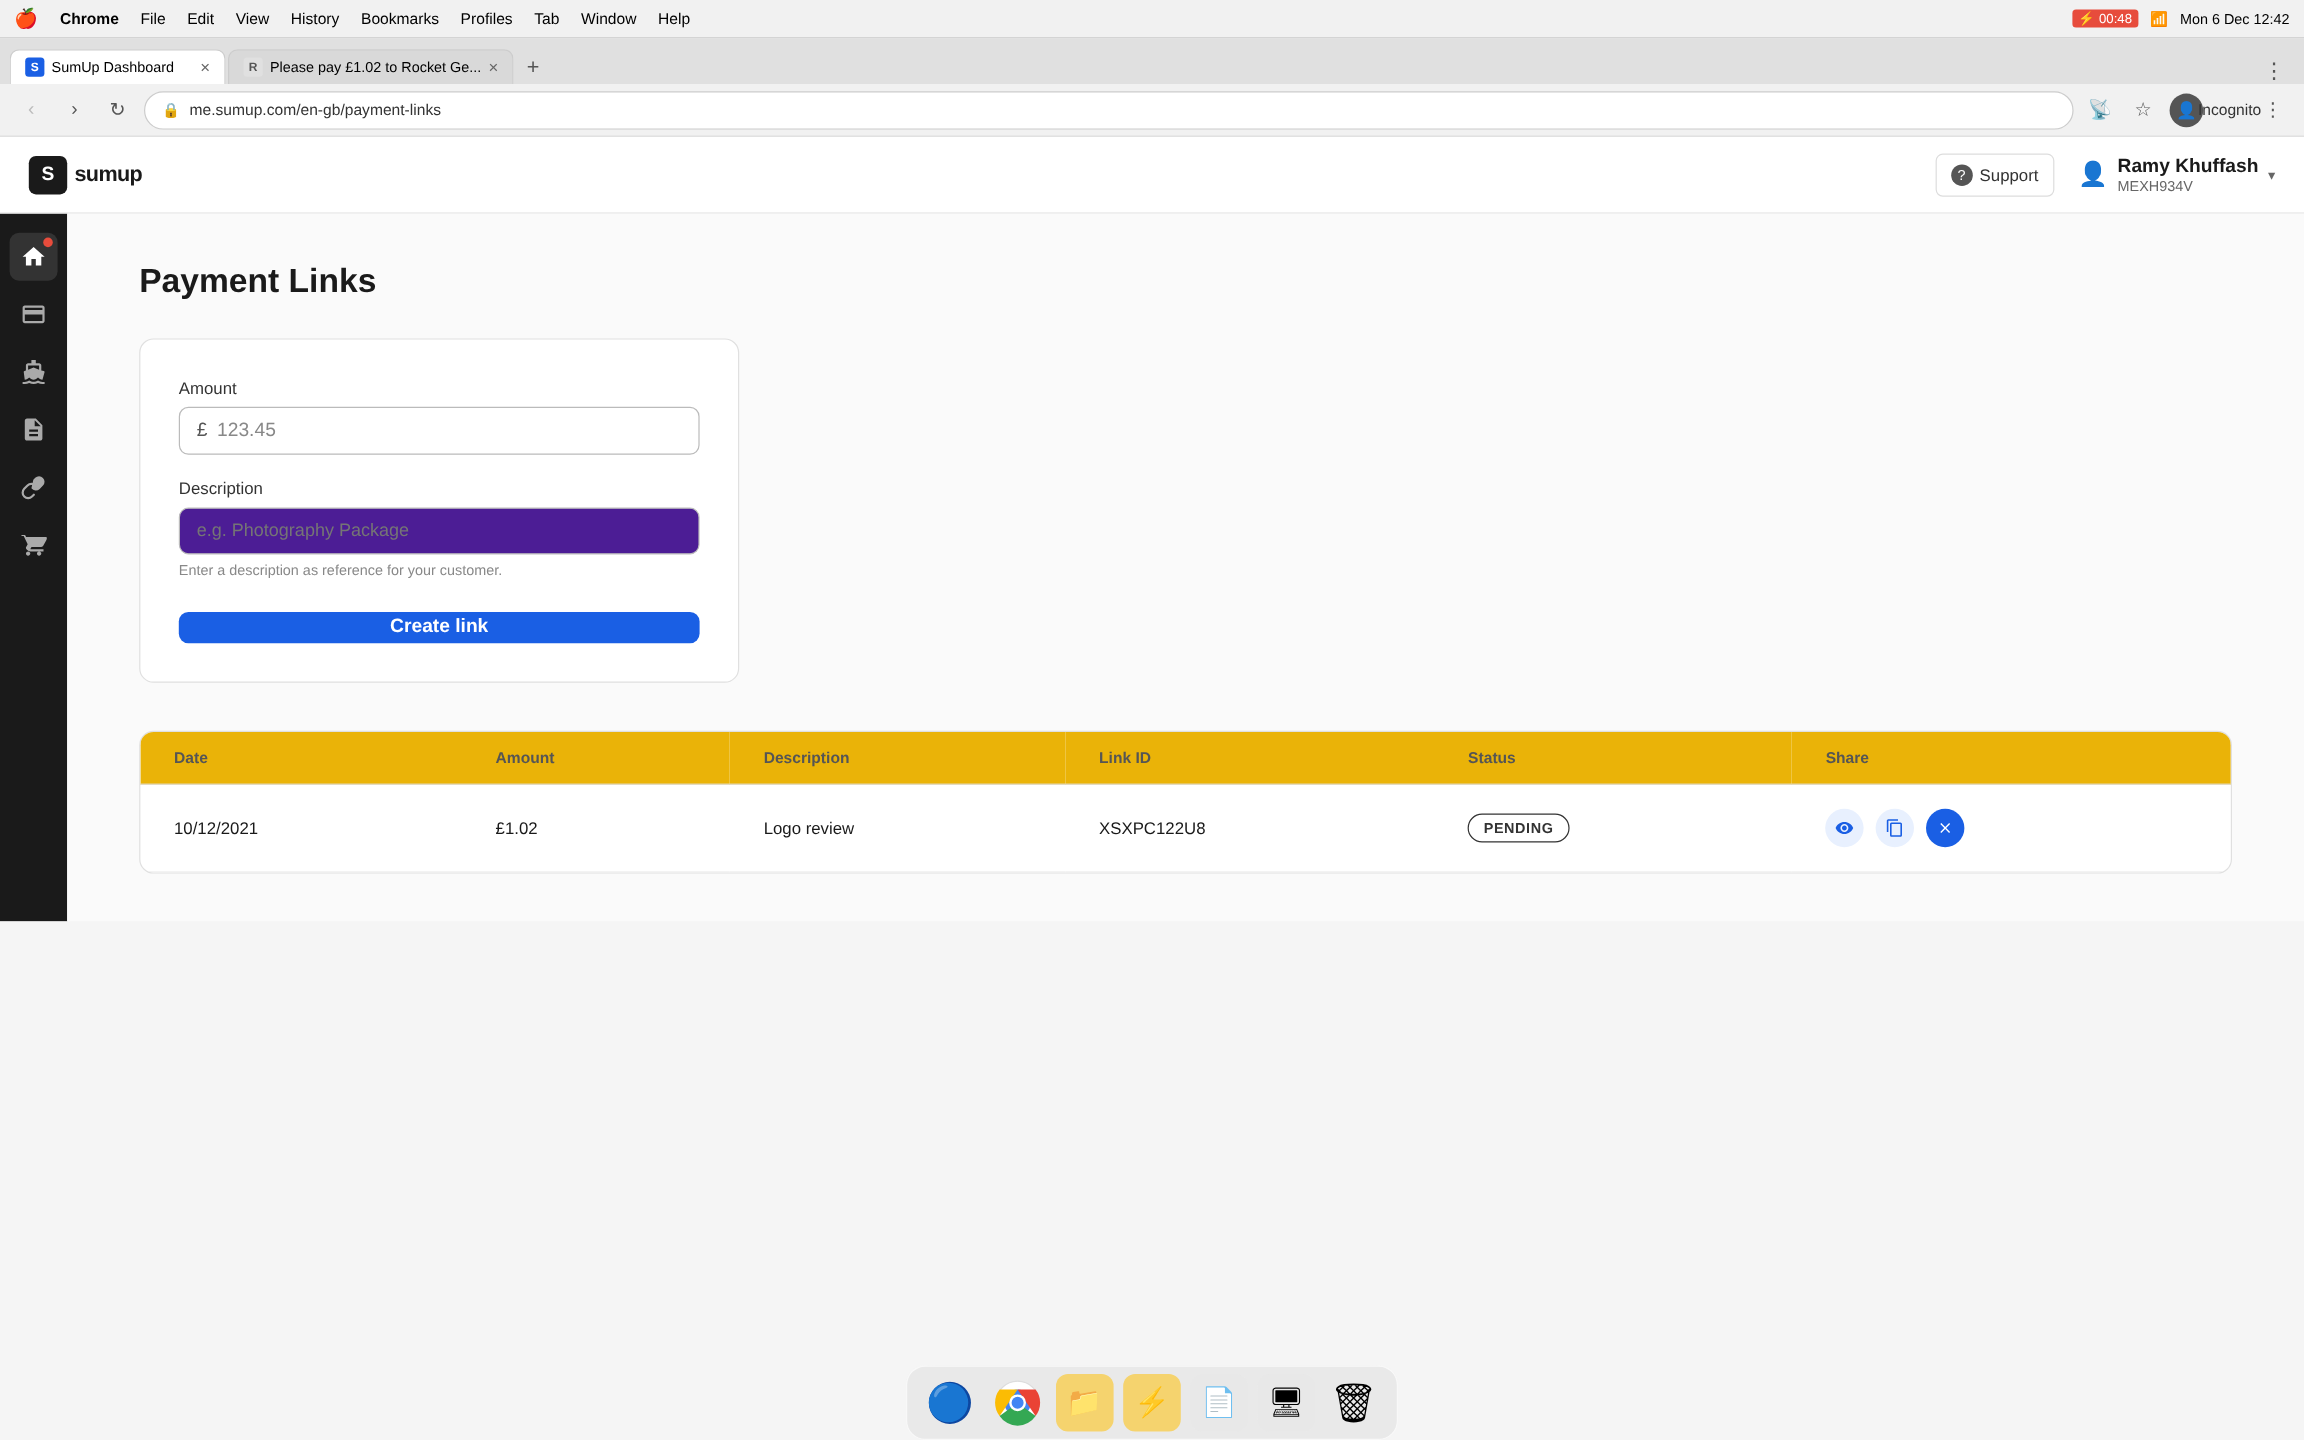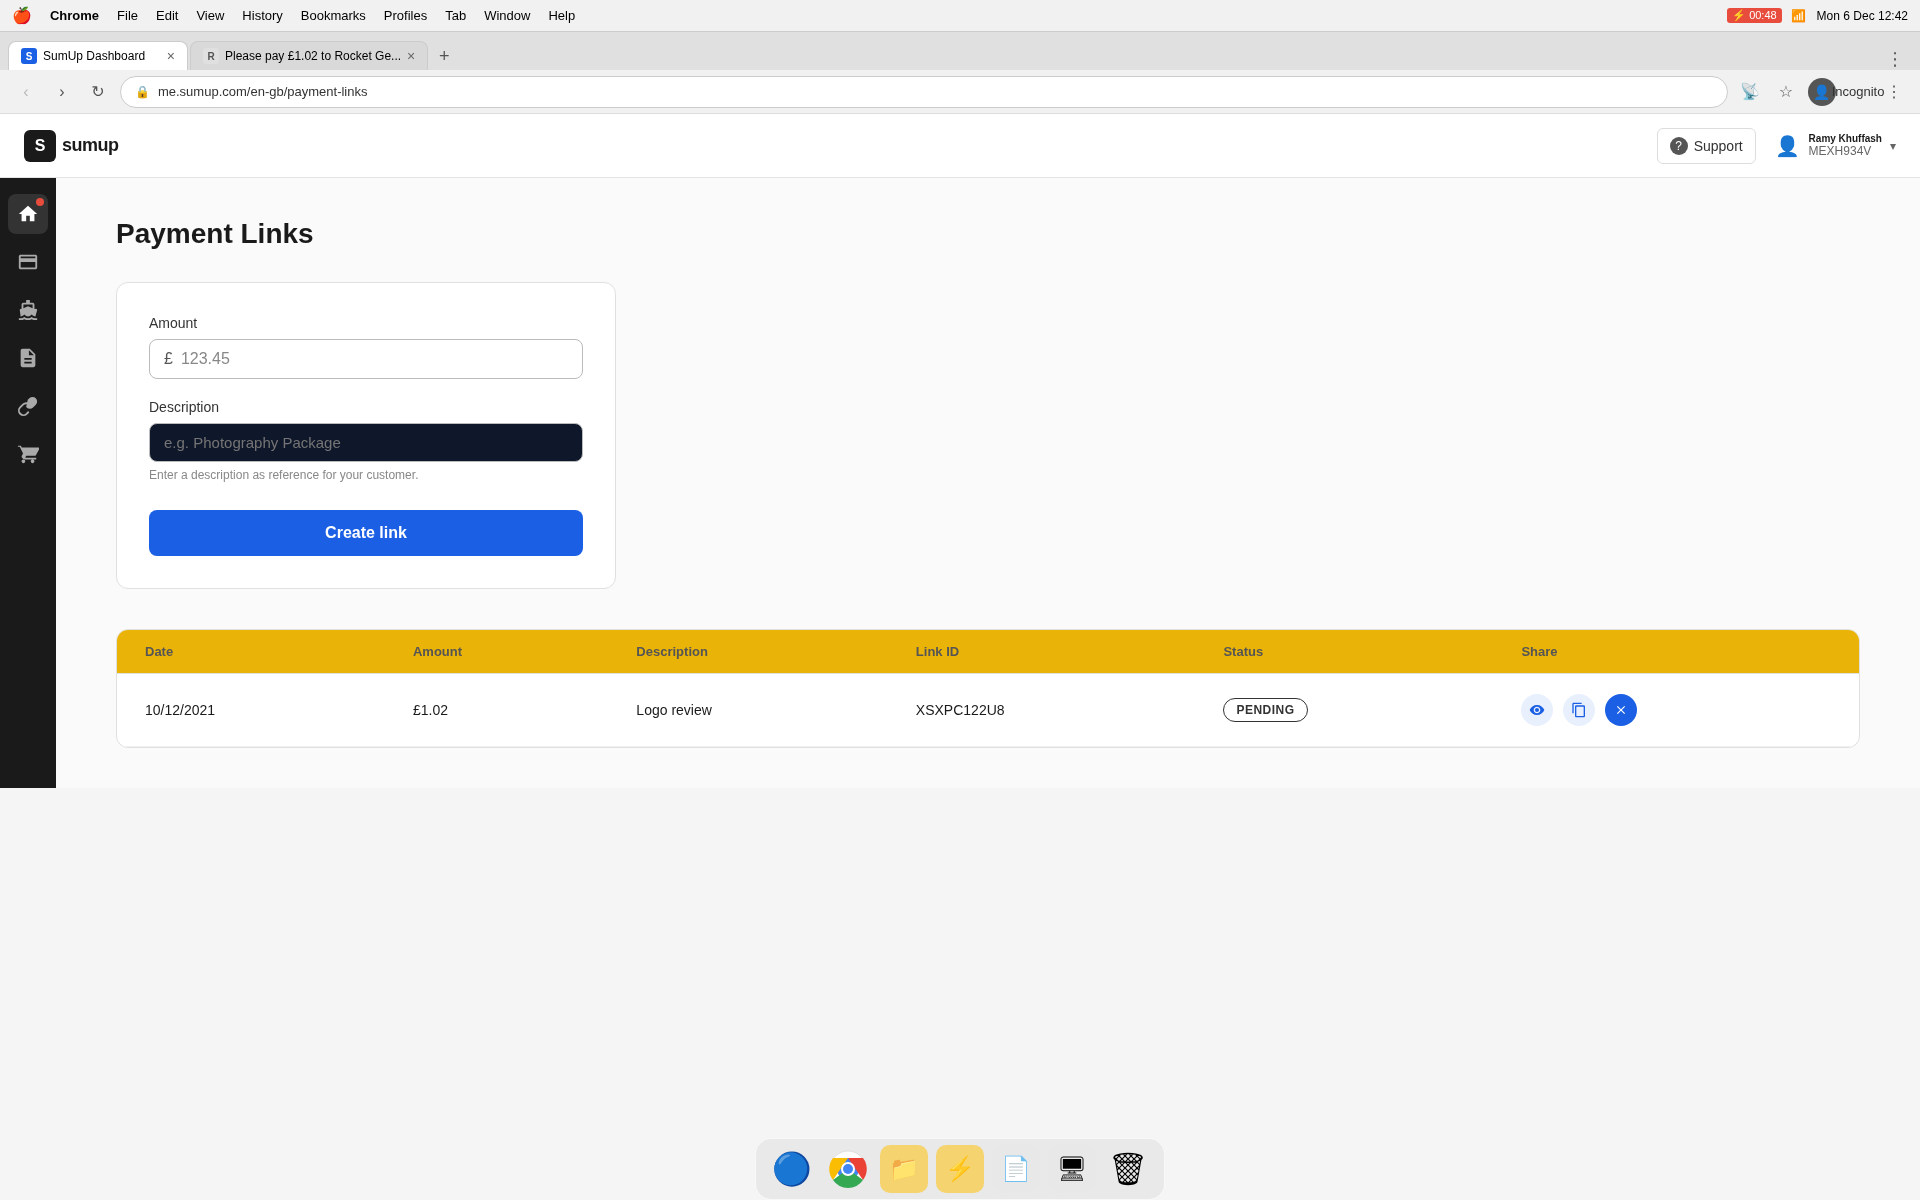--- a/index.html
+++ b/index.html
@@ -52,21 +52,21 @@
       display: flex; align-items: center; justify-content: space-between;
       padding: 0 24px; height: 64px; border-bottom: 1px solid #e5e5e5;
       background: #fff;
     }
     .sumup-logo { display: flex; align-items: center; gap: 6px; font-size: 20px; font-weight: 700; color: #1a1a1a; }
     .logo-icon { width: 32px; height: 32px; background: #1a1a1a; border-radius: 6px; display: flex; align-items: center; justify-content: center; color: #fff; font-size: 16px; font-weight: 700; }
     .header-right { display: flex; align-items: center; gap: 20px; }
     .support-btn { display: flex; align-items: center; gap: 6px; color: #333; font-size: 14px; cursor: pointer; padding: 8px 12px; border: 1px solid #ddd; border-radius: 6px; background: #fff; }
     .user-info { display: flex; align-items: center; gap: 8px; cursor: pointer; }
     .user-details { display: flex; flex-direction: column; }
-    .user-name { font-size: 10px; font-weight: 600; color: #1a1a1a; }
+    .user-name { font-size: 16px; font-weight: 600; color: #1a1a1a; }
     .user-id { font-size: 12px; color: #666; }
 
     
     .sidebar {
       width: 56px; background: #1a1a1a; display: flex; flex-direction: column;
       align-items: center; padding: 16px 0; gap: 8px; flex-shrink: 0;
     }
     .sidebar-item {
       width: 40px; height: 40px; border-radius: 8px; display: flex;
       align-items: center; justify-content: center; cursor: pointer; color: #aaa; font-size: 18px; position: relative;
@@ -96,27 +96,27 @@
       background: #fff; font-size: 16px;
     }
     .currency-symbol { color: #555; font-size: 16px; }
     .amount-input {
       border: none; outline: none; font-size: 16px; color: #888;
       background: transparent; flex: 1;
     }
     .desc-input {
       width: 100%; border: 1.5px solid #bbb; border-radius: 8px;
       padding: 10px 14px; font-size: 15px; outline: none; color: #888;
-      font-family: inherit; background: #0f172a;
+      font-family: inherit; background: #4c1d95;
     }
     .desc-hint { font-size: 12px; color: #888; margin-top: 6px; }
 
     .create-btn {
       width: 100%; background: #1a5fe4; color: #fff; border: none;
-      border-radius: 8px; padding: 14px; font-size: 16px; font-weight: 600;
+      border-radius: 8px; padding: 4px; font-size: 16px; font-weight: 600;
       cursor: pointer; margin-top: 8px;
     }
 
     
     .links-card {
       background: #fff; border: 1px solid #e0e0e0; border-radius: 12px;
       padding: 0; overflow: hidden;
     }
     .links-header { padding: 24px 28px; border-bottom: 1px solid #e0e0e0; }
     .links-title { font-size: 18px; font-weight: 700; color: #1a1a1a; }

